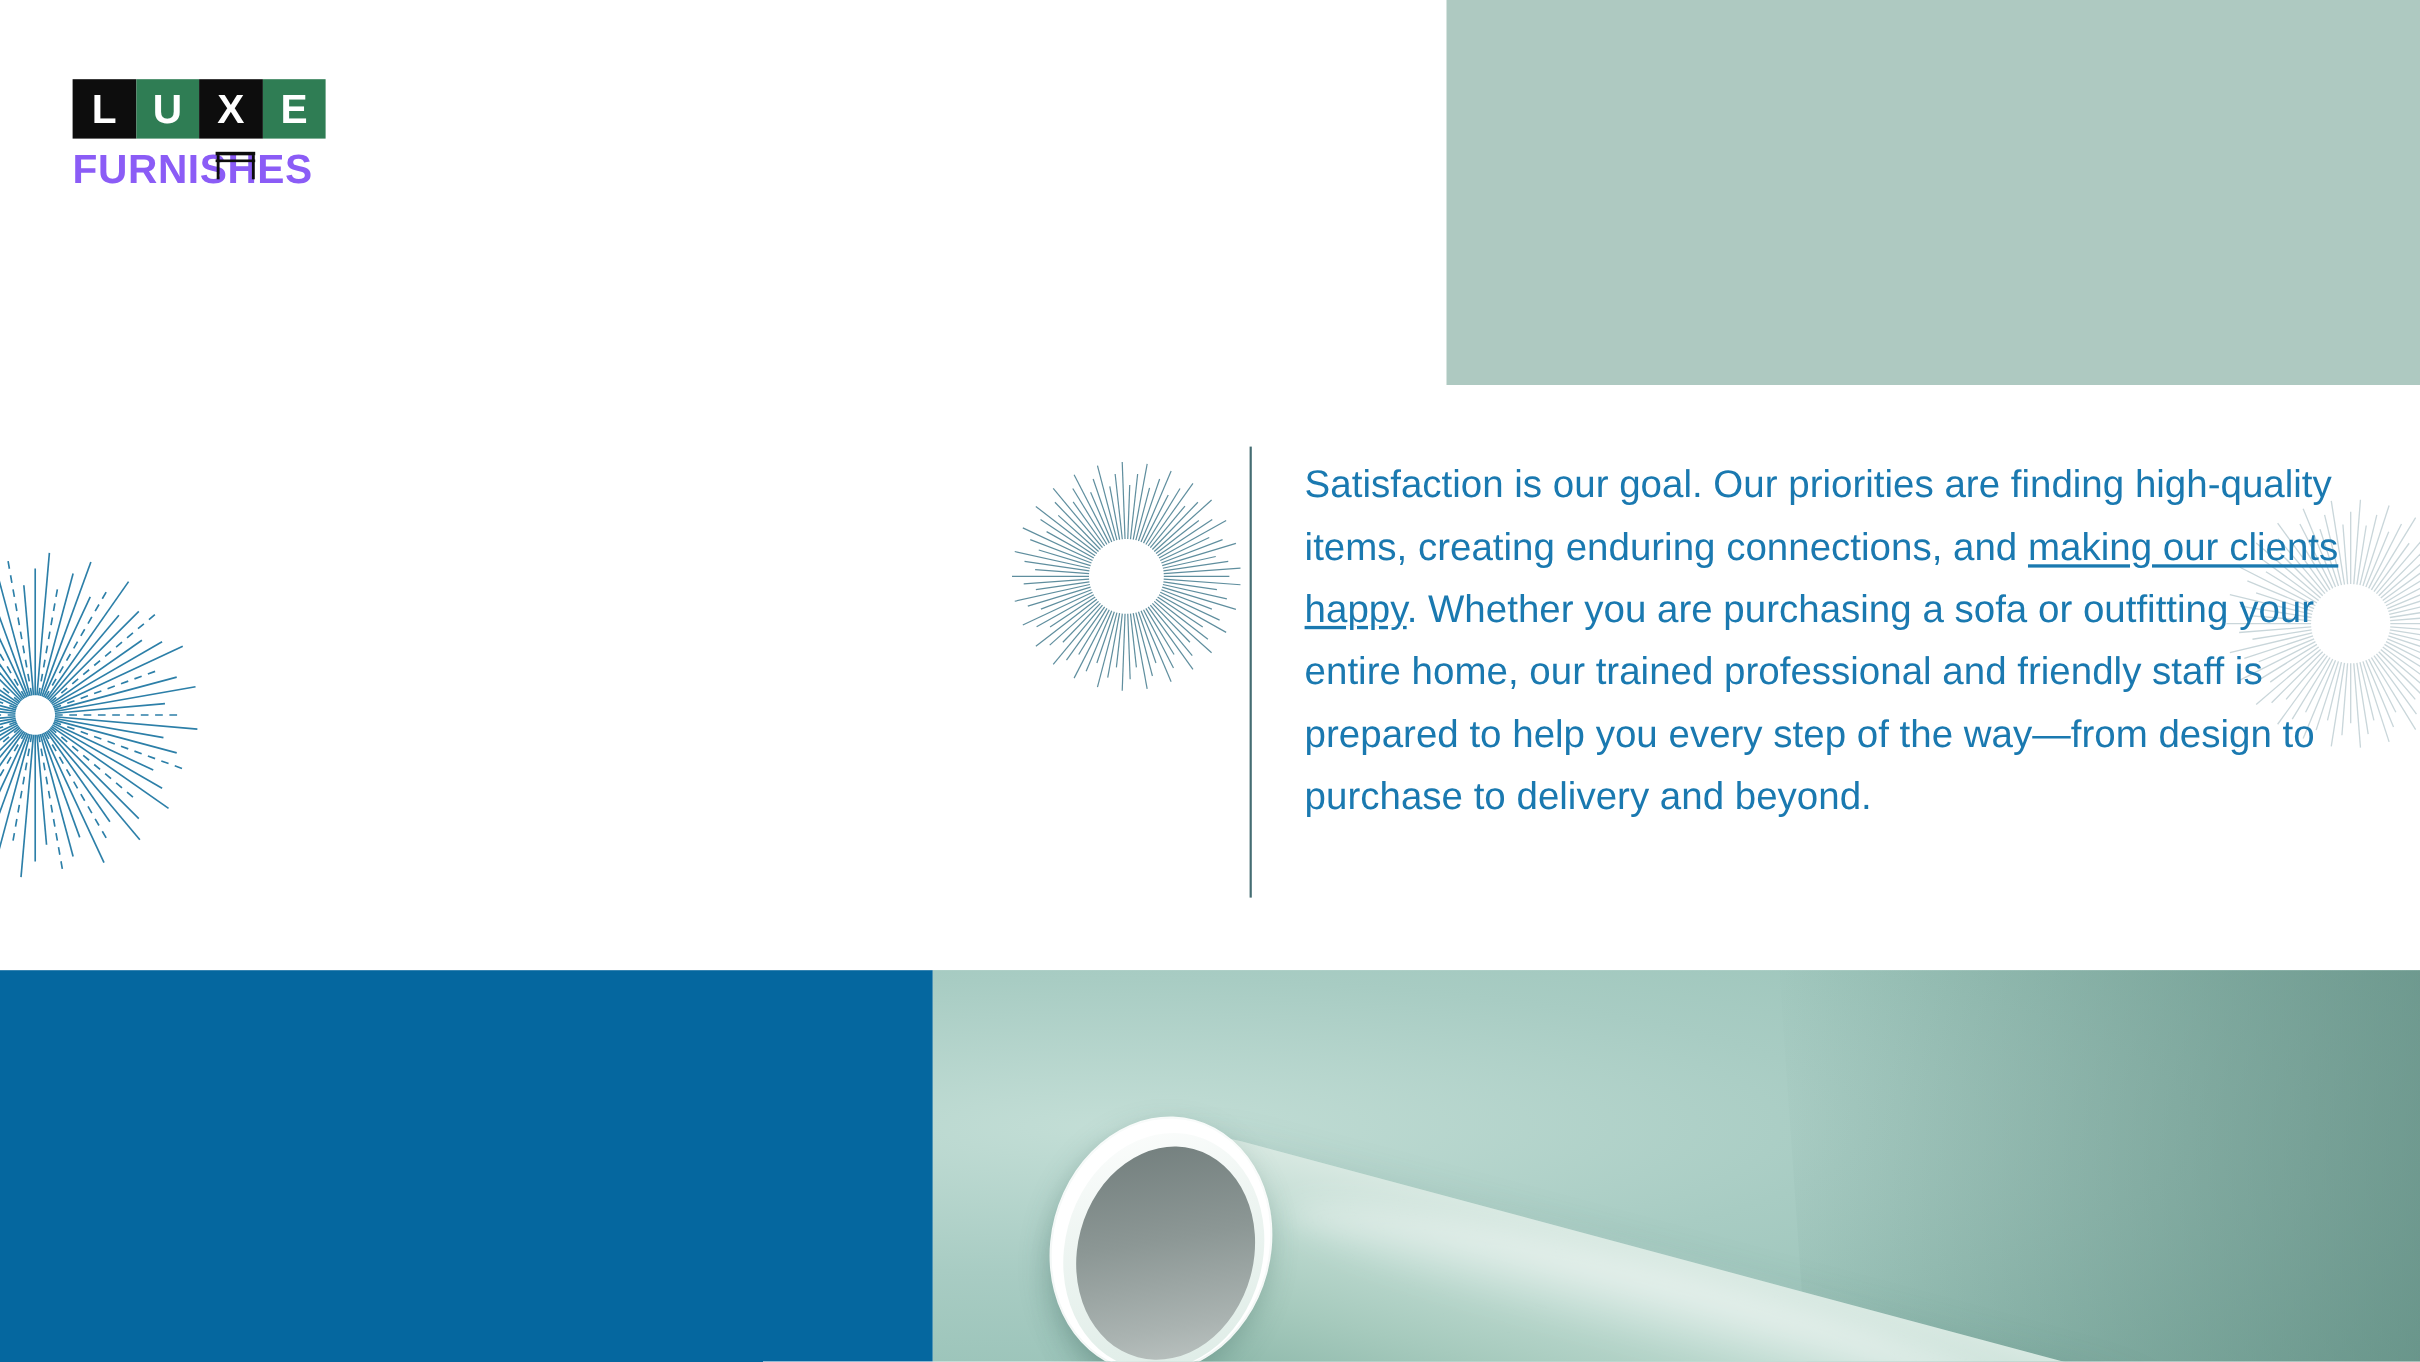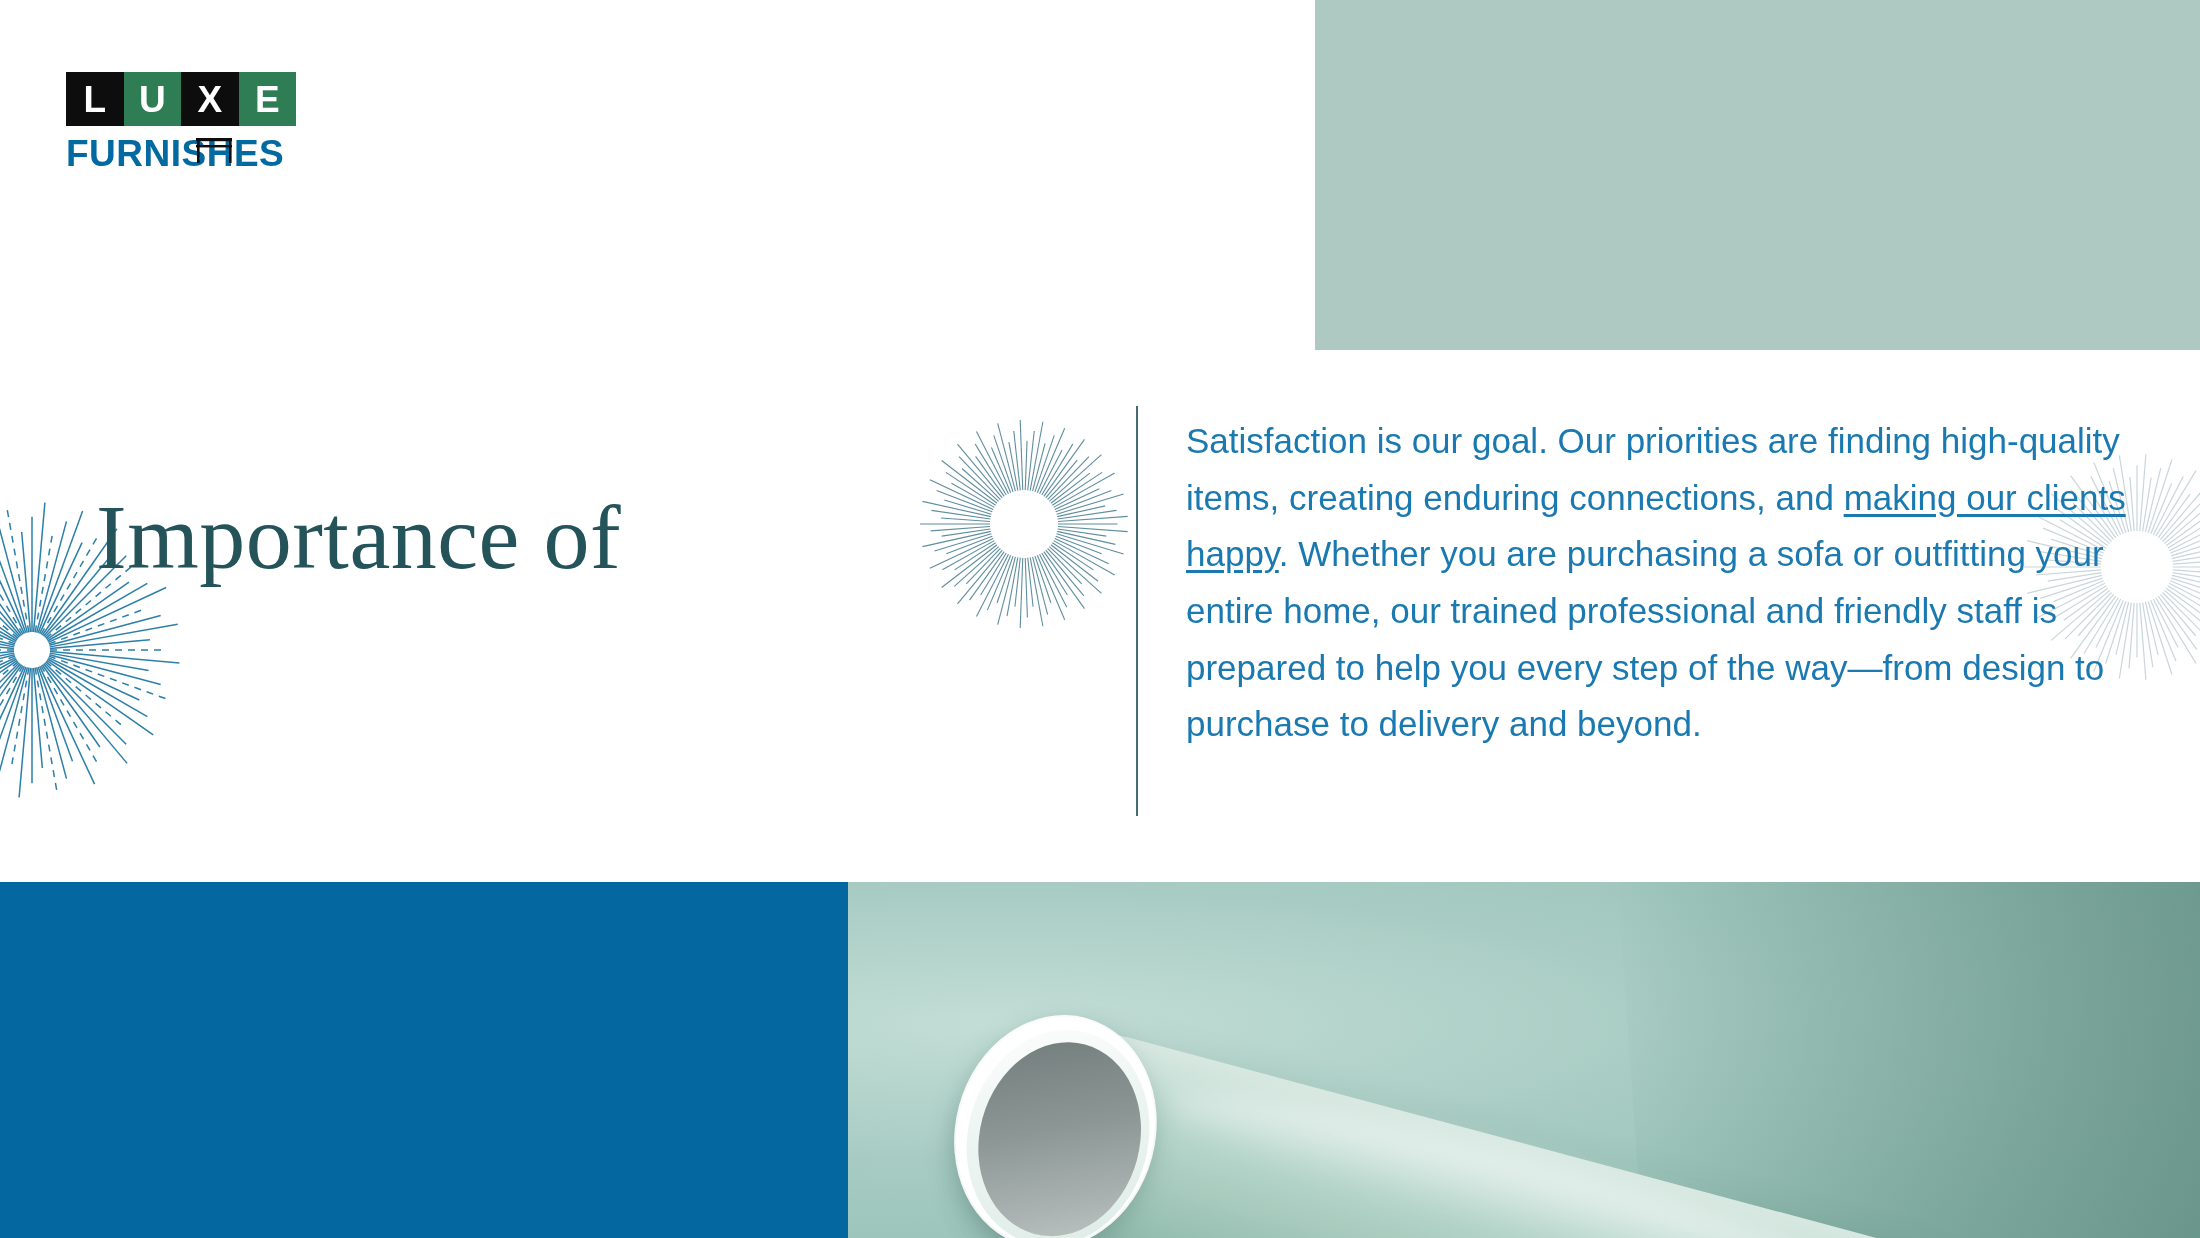--- a/index.html
+++ b/index.html
@@ -23,21 +23,21 @@
   .logo-boxes{display:flex;height:54px;width:230px;}
   .logo-box{
     flex:1 1 0;display:flex;align-items:center;justify-content:center;
     color:#ffffff;font-weight:700;font-size:37px;letter-spacing:0px;
     font-family:"Liberation Sans", sans-serif;line-height:1;
   }
   .lb-dark{background:#0d0d0d;}
   .lb-green{background:#2f7d54;}
   .logo-word{
     margin-top:9px;
-    color:#0369a1;font-weight:700;font-size:37px;
+    color:#8b5cf6;font-weight:700;font-size:37px;
     letter-spacing:0.5px;line-height:1;
     font-family:"Liberation Sans", sans-serif;
     position:relative;
   }
   .logo-word .chair{
     position:absolute;left:126px;top:-5px;width:46px;height:34px;
     pointer-events:none;
   }
 
   
@@ -232,21 +232,20 @@
         <line x1="165.59" y1="141.00" x2="265.35" y2="83.40"></line>
         <line x1="166.31" y1="142.39" x2="284.13" y2="87.45"></line>
         <line x1="166.91" y1="143.84" x2="261.26" y2="109.50" stroke-dasharray="7 6"></line>
         <line x1="167.39" y1="145.34" x2="278.66" y2="115.53"></line>
         <line x1="167.73" y1="146.87" x2="295.75" y2="124.30"></line>
         <line x1="167.93" y1="148.43" x2="267.95" y2="139.68"></line>
       </g>
   </svg>
 
   <h1 class="headline">
-    <span class="hl-line">Importance of</span>
   </h1>
 
   <svg class="burst burst-mid" viewBox="0 0 212 212">
     <g id="rays-m" stroke="#5f8e9e" stroke-width="1.1" fill="none">
         <line x1="140.00" y1="106.00" x2="199.60" y2="106.00"></line>
         <line x1="139.91" y1="108.48" x2="209.72" y2="113.59"></line>
         <line x1="139.64" y1="110.95" x2="188.31" y2="118.11"></line>
         <line x1="139.19" y1="113.39" x2="197.36" y2="126.35"></line>
         <line x1="138.56" y1="115.80" x2="205.59" y2="135.96"></line>
         <line x1="137.76" y1="118.15" x2="183.71" y2="135.72"></line>

